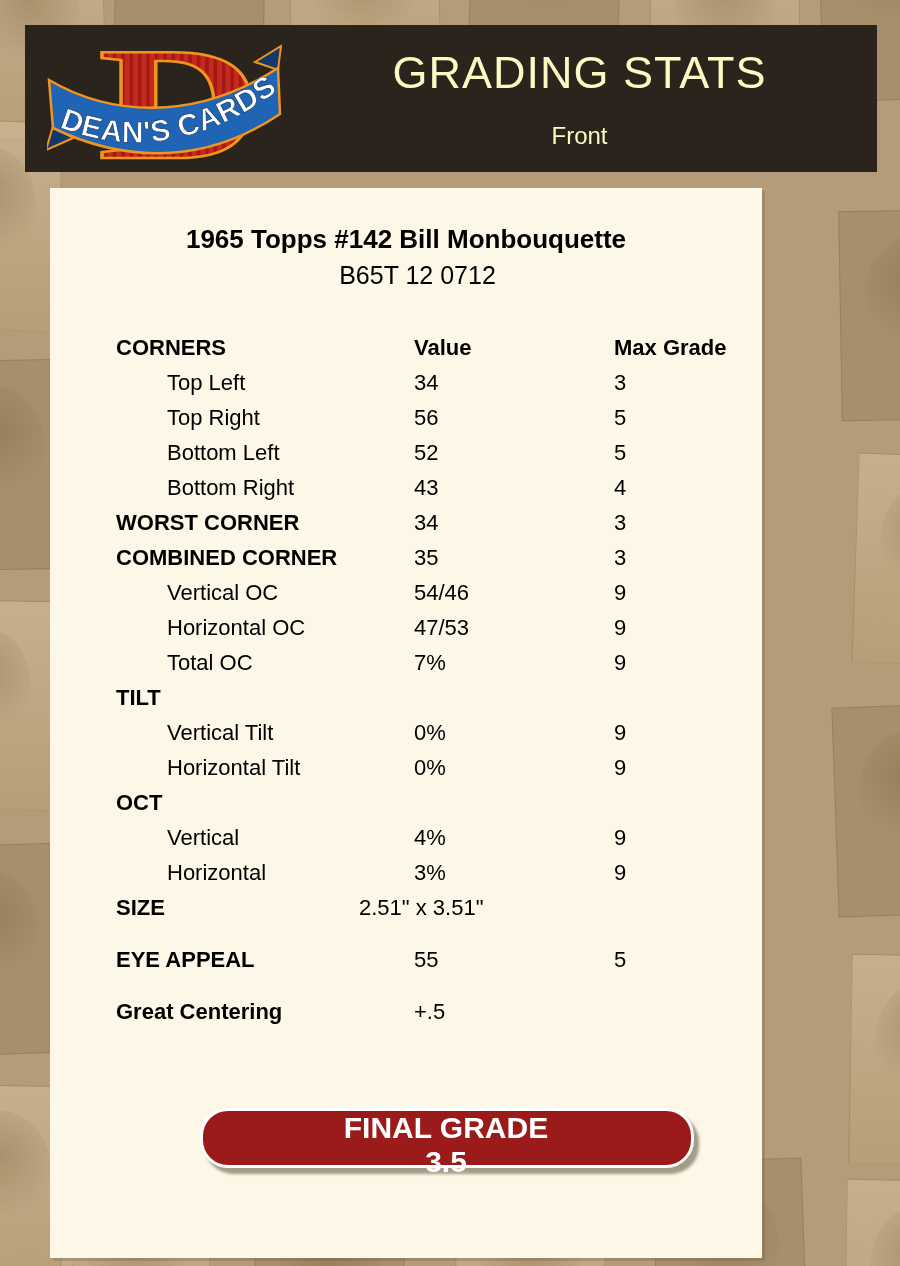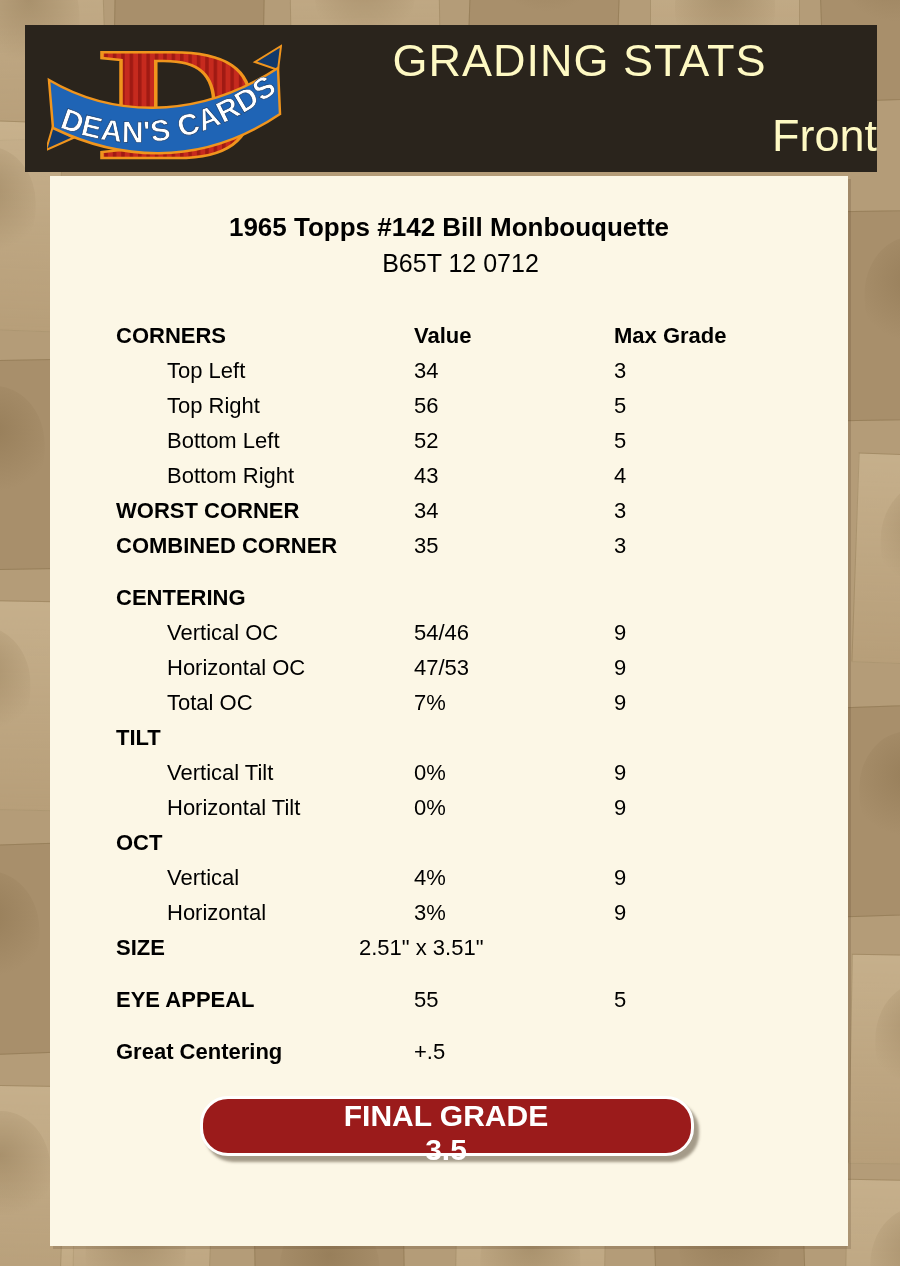--- a/index.html
+++ b/index.html
@@ -14,23 +14,23 @@
             border-radius:50% 50% 45% 45%;
             background:radial-gradient(circle at 50% 38%, rgba(118,93,56,0.32), rgba(118,93,56,0) 70%); }
   .bgcard.dark { background:rgba(150,124,88,0.40); }
   .bg-script { position:absolute; left:0; top:0; pointer-events:none; }
 
   .header { position:absolute; left:25px; top:25px; width:852px; height:147px;
             background:#2a241c; display:flex; align-items:center; z-index:2; }
   .logo { margin-left:22px; flex:0 0 auto; }
   .titles { flex:1 1 auto; text-align:center; color:#fef9c3; }
   .title { font-size:45px; font-weight:normal; letter-spacing:1px; }
-  .subtitle { font-size:45px; margin-top:23px;text-align:right; }
-
-  .panel { position:absolute; left:50px; top:176px; width:798px; height:1070px;
+  .subtitle { font-size:24px; margin-top:23px; }
+
+  .panel { position:absolute; left:50px; top:188px; width:712px; height:1070px;
            background:#fcf7e6; z-index:1; padding-top:36px;
            box-shadow:3px 3px 0 rgba(95,75,48,0.22); color:#000; }
   .card-title { text-align:center; font-size:26px; font-weight:bold; line-height:31px; }
   .card-serial { text-align:center; font-size:25px; line-height:29px; margin-top:6px;margin-left:23px; }
 
   .grade-table { margin-top:40px; }
   .row { display:grid; grid-template-columns:298px 200px 148px; padding-left:66px;
          height:35px; align-items:center; font-size:22px; line-height:30px; }
   .row.gap { margin-top:17px; }
   .cell-label.indent { padding-left:51px; }
@@ -135,25 +135,20 @@
         <div class="row">
           <div class="cell-label bold">WORST CORNER</div>
           <div class="cell-value">34</div>
           <div class="cell-max">3</div>
         </div>
         <div class="row">
           <div class="cell-label bold">COMBINED CORNER</div>
           <div class="cell-value">35</div>
           <div class="cell-max">3</div>
         </div>
-        <div class="row gap">
-          <div class="cell-label bold">CENTERING</div>
-          <div class="cell-value"></div>
-          <div class="cell-max"></div>
-        </div>
         <div class="row">
           <div class="cell-label indent">Vertical OC</div>
           <div class="cell-value">54/46</div>
           <div class="cell-max">9</div>
         </div>
         <div class="row">
           <div class="cell-label indent">Horizontal OC</div>
           <div class="cell-value">47/53</div>
           <div class="cell-max">9</div>
         </div>

